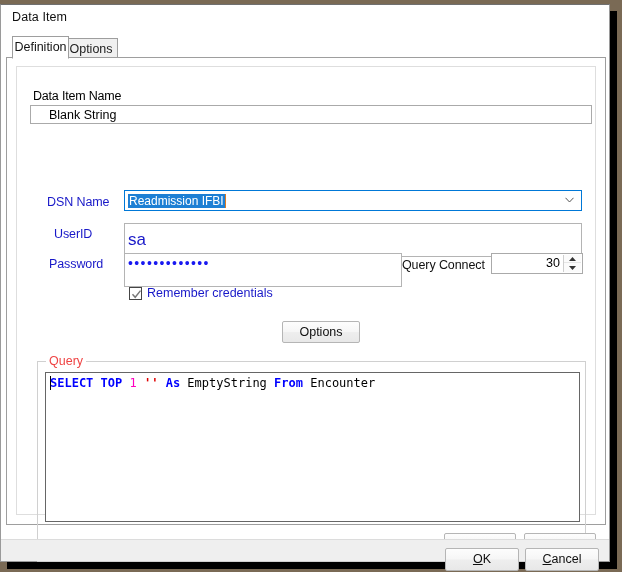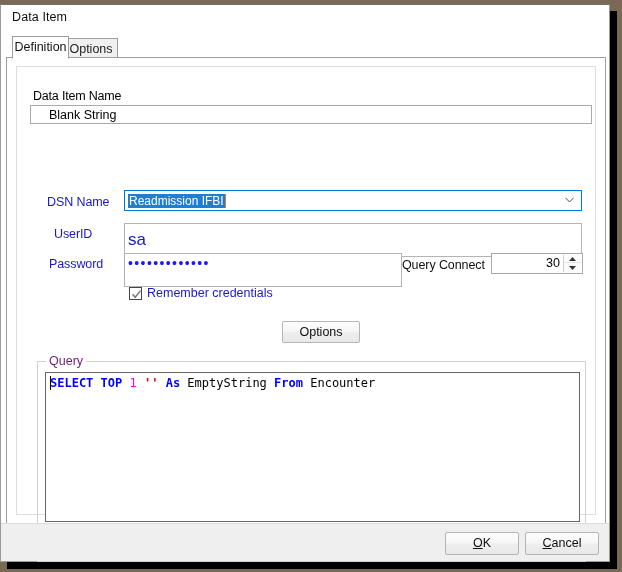--- a/index.html
+++ b/index.html
@@ -305,21 +305,21 @@
     border: 1px solid #d0d0d0;
     box-sizing: border-box;
   }
   #grp-query-legend {
     position: absolute;
     left: 8px;
     top: -8px;
     background: #ffffff;
     padding: 0 3px;
     font-size: 12.5px;
-    color: #701a75;
+    color: #ef4444;
   }
   #query-editor {
     position: absolute;
     left: 7px;
     top: 10px;
     width: 535px;
     height: 150px;
     box-sizing: border-box;
     border: 1px solid #666666;
     background: #ffffff;
@@ -349,21 +349,21 @@
 
   #btn-build { left: 406px; top: 171px; width: 72px; height: 22px; line-height: 20px; }
   #btn-parse { left: 486px; top: 171px; width: 72px; height: 22px; line-height: 20px; }
 
   
   #footer {
     position: absolute;
     left: 0;
     bottom: 0;
     width: 100%;
-    height: 38px;
+    height: 22px;
     background: #efefef;
     border-top: 1px solid #dcdcdc;
     box-sizing: border-box;
   }
   #btn-ok     { left: 444px; top: 8px; width: 74px; height: 23px; line-height: 21px; }
   #btn-cancel { left: 524px; top: 8px; width: 74px; height: 23px; line-height: 21px; }
   .accel { text-decoration: underline; }
 </style>
 </head>
 <body>

